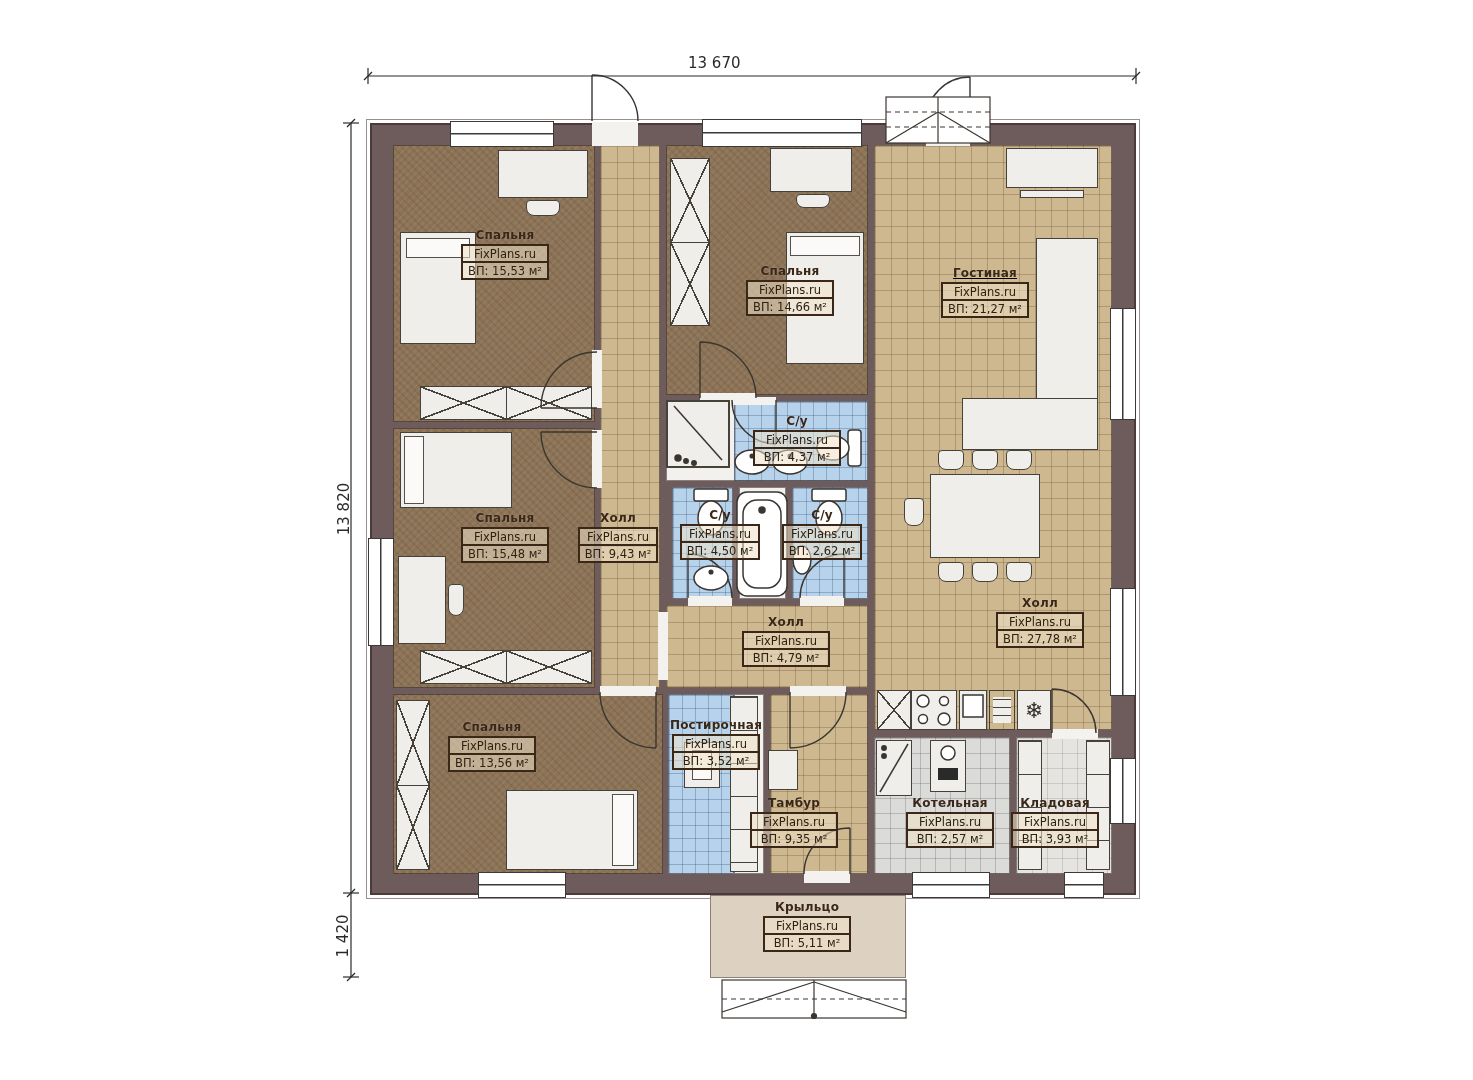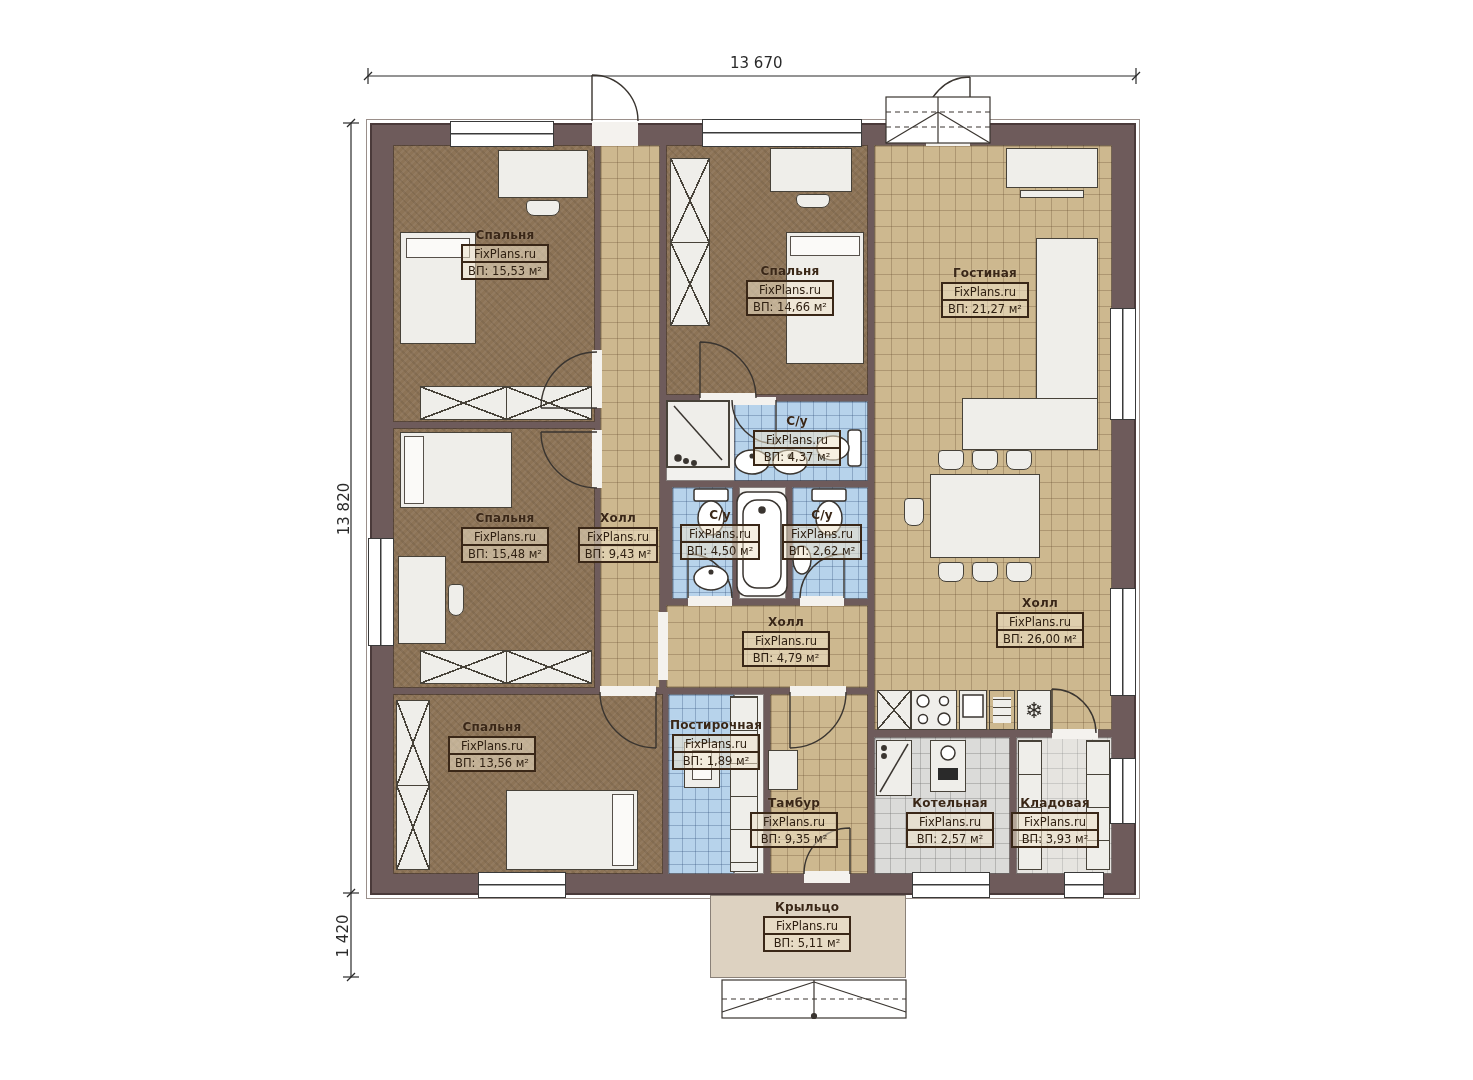--- a/index.html
+++ b/index.html
@@ -253,21 +253,21 @@
     <g stroke="#3a3530" stroke-width="1.2" fill="#ffffff">
       <rect x="886" y="97" width="104" height="46"></rect>
       <line x1="886" y1="112" x2="990" y2="112" stroke-dasharray="5 4"></line>
       <line x1="886" y1="127" x2="990" y2="127" stroke-dasharray="5 4"></line>
       <line x1="886" y1="143" x2="938" y2="112"></line>
         <line x1="938" y1="112" x2="990" y2="143"></line>
       <line x1="938" y1="97" x2="938" y2="143"></line>
     </g>
   </svg>
 
-  <div class="dim-label" style="left:730px;top:54px;text-align:center;">13 670</div>
+  <div class="dim-label" style="left:688px;top:54px;text-align:center;">13 670</div>
   <div class="dim-label vert" style="left:318px;top:500px;">13 820</div>
   <div class="dim-label vert" style="left:322px;top:927px;">1 420</div>
 
   <div class="room-label" style="left:445px;top:228px;width:120px;">
     <div class="rl-title">Спальня</div>
     <div class="rl-box">
       <div class="rl-brand">FixPlans.ru</div>
       <div class="rl-area">ВП: 15,53 м²</div>
     </div>
   </div>
@@ -285,21 +285,21 @@
       <div class="rl-area">ВП: 13,56 м²</div>
     </div>
   </div>
   <div class="room-label" style="left:730px;top:264px;width:120px;">
     <div class="rl-title">Спальня</div>
     <div class="rl-box">
       <div class="rl-brand">FixPlans.ru</div>
       <div class="rl-area">ВП: 14,66 м²</div>
     </div>
   </div>
-  <div class="room-label" style="left:925px;top:266px;width:120px;">
+  <div class="room-label" style="left:925px;top:266px;width:120px;text-decoration:underline;">
     <div class="rl-title">Гостиная</div>
     <div class="rl-box">
       <div class="rl-brand">FixPlans.ru</div>
       <div class="rl-area">ВП: 21,27 м²</div>
     </div>
   </div>
   <div class="room-label" style="left:570px;top:511px;width:96px;">
     <div class="rl-title">Холл</div>
     <div class="rl-box" style="min-width:76px;">
       <div class="rl-brand">FixPlans.ru</div>
@@ -331,28 +331,28 @@
     <div class="rl-title">Холл</div>
     <div class="rl-box">
       <div class="rl-brand">FixPlans.ru</div>
       <div class="rl-area">ВП: 4,79 м²</div>
     </div>
   </div>
   <div class="room-label" style="left:980px;top:596px;width:120px;">
     <div class="rl-title">Холл</div>
     <div class="rl-box">
       <div class="rl-brand">FixPlans.ru</div>
-      <div class="rl-area">ВП: 26,00 м²</div>
+      <div class="rl-area">ВП: 27,78 м²</div>
     </div>
   </div>
   <div class="room-label" style="left:656px;top:718px;width:120px;">
     <div class="rl-title">Постирочная</div>
     <div class="rl-box">
       <div class="rl-brand">FixPlans.ru</div>
-      <div class="rl-area">ВП: 1,89 м²</div>
+      <div class="rl-area">ВП: 3,52 м²</div>
     </div>
   </div>
   <div class="room-label" style="left:734px;top:796px;width:120px;">
     <div class="rl-title">Тамбур</div>
     <div class="rl-box">
       <div class="rl-brand">FixPlans.ru</div>
       <div class="rl-area">ВП: 9,35 м²</div>
     </div>
   </div>
   <div class="room-label" style="left:890px;top:796px;width:120px;">

